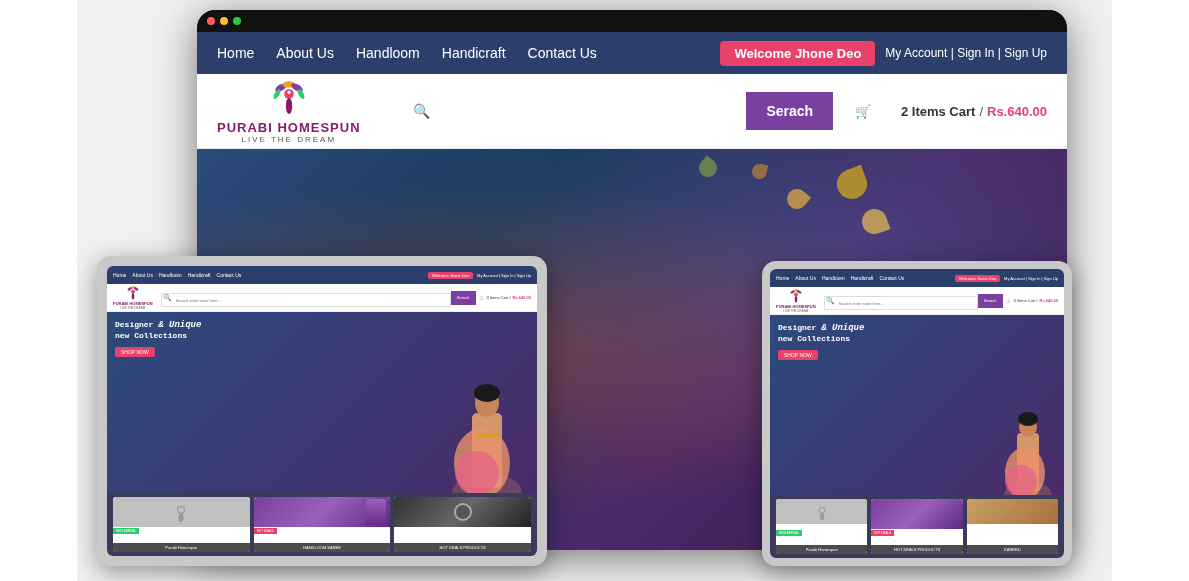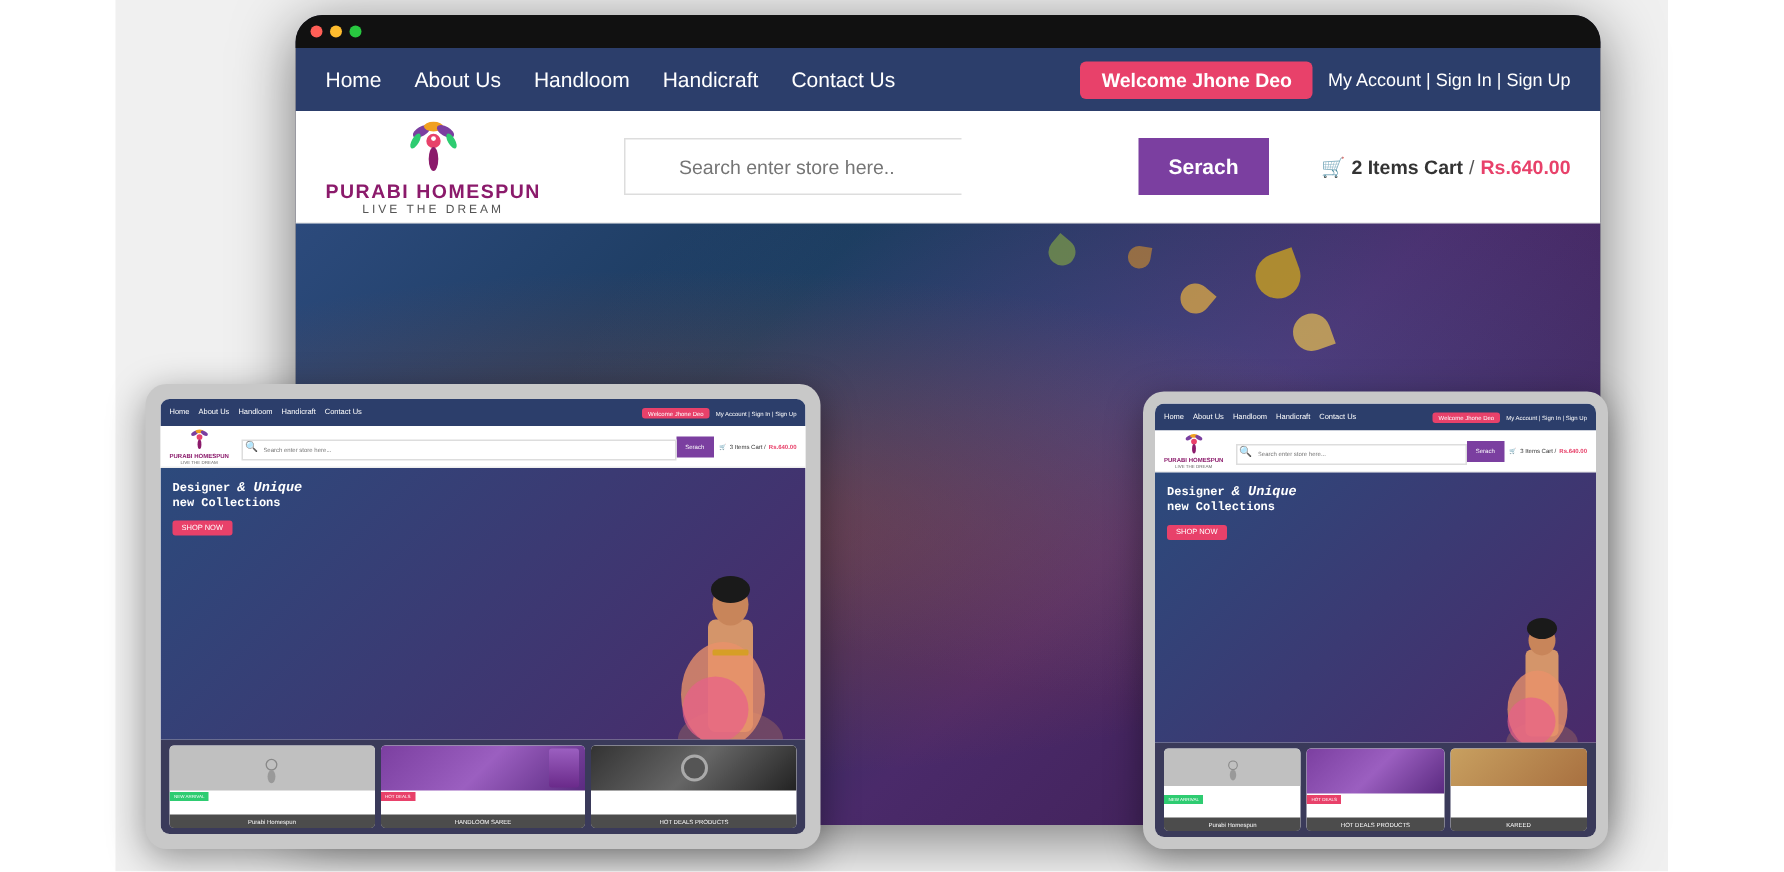--- a/index.html
+++ b/index.html
@@ -184,20 +184,21 @@
     .cart-icon-wrap {
       display: flex;
       align-items: center;
       gap: 4px;
       color: #555;
       font-size: 13px;
     }
     .cart-count {
       font-weight: bold;
       color: #333;
+      margin-left: 25px;
     }
     .cart-price {
       color: #e8416a;
       font-weight: bold;
       font-size: 13px;
     }
 
     
     .hero-banner {
       flex: 1;
@@ -550,21 +551,20 @@
               <ellipse cx="25" cy="35" rx="4" ry="10" fill="#8b1a6b"></ellipse>
               <circle cx="25" cy="18" r="2" fill="#fff"></circle>
             </svg>
             <span class="logo-text-main">PURABI HOMESPUN</span>
             <span class="logo-text-sub">LIVE THE DREAM</span>
           </div>
 
           <div class="search-area">
             <div class="search-wrapper">
               <span class="search-icon-inside">🔍</span>
-              <input class="search-box" type="text" placeholder="Search enter store here.." style="">
             </div>
             <button class="search-btn">Serach</button>
           </div>
 
           <div class="cart-area">
             <div class="cart-icon-wrap">
               <span>🛒</span>
               <span class="cart-count">2 Items Cart</span>
               <span>/</span>
               <span class="cart-price">Rs.640.00</span>

